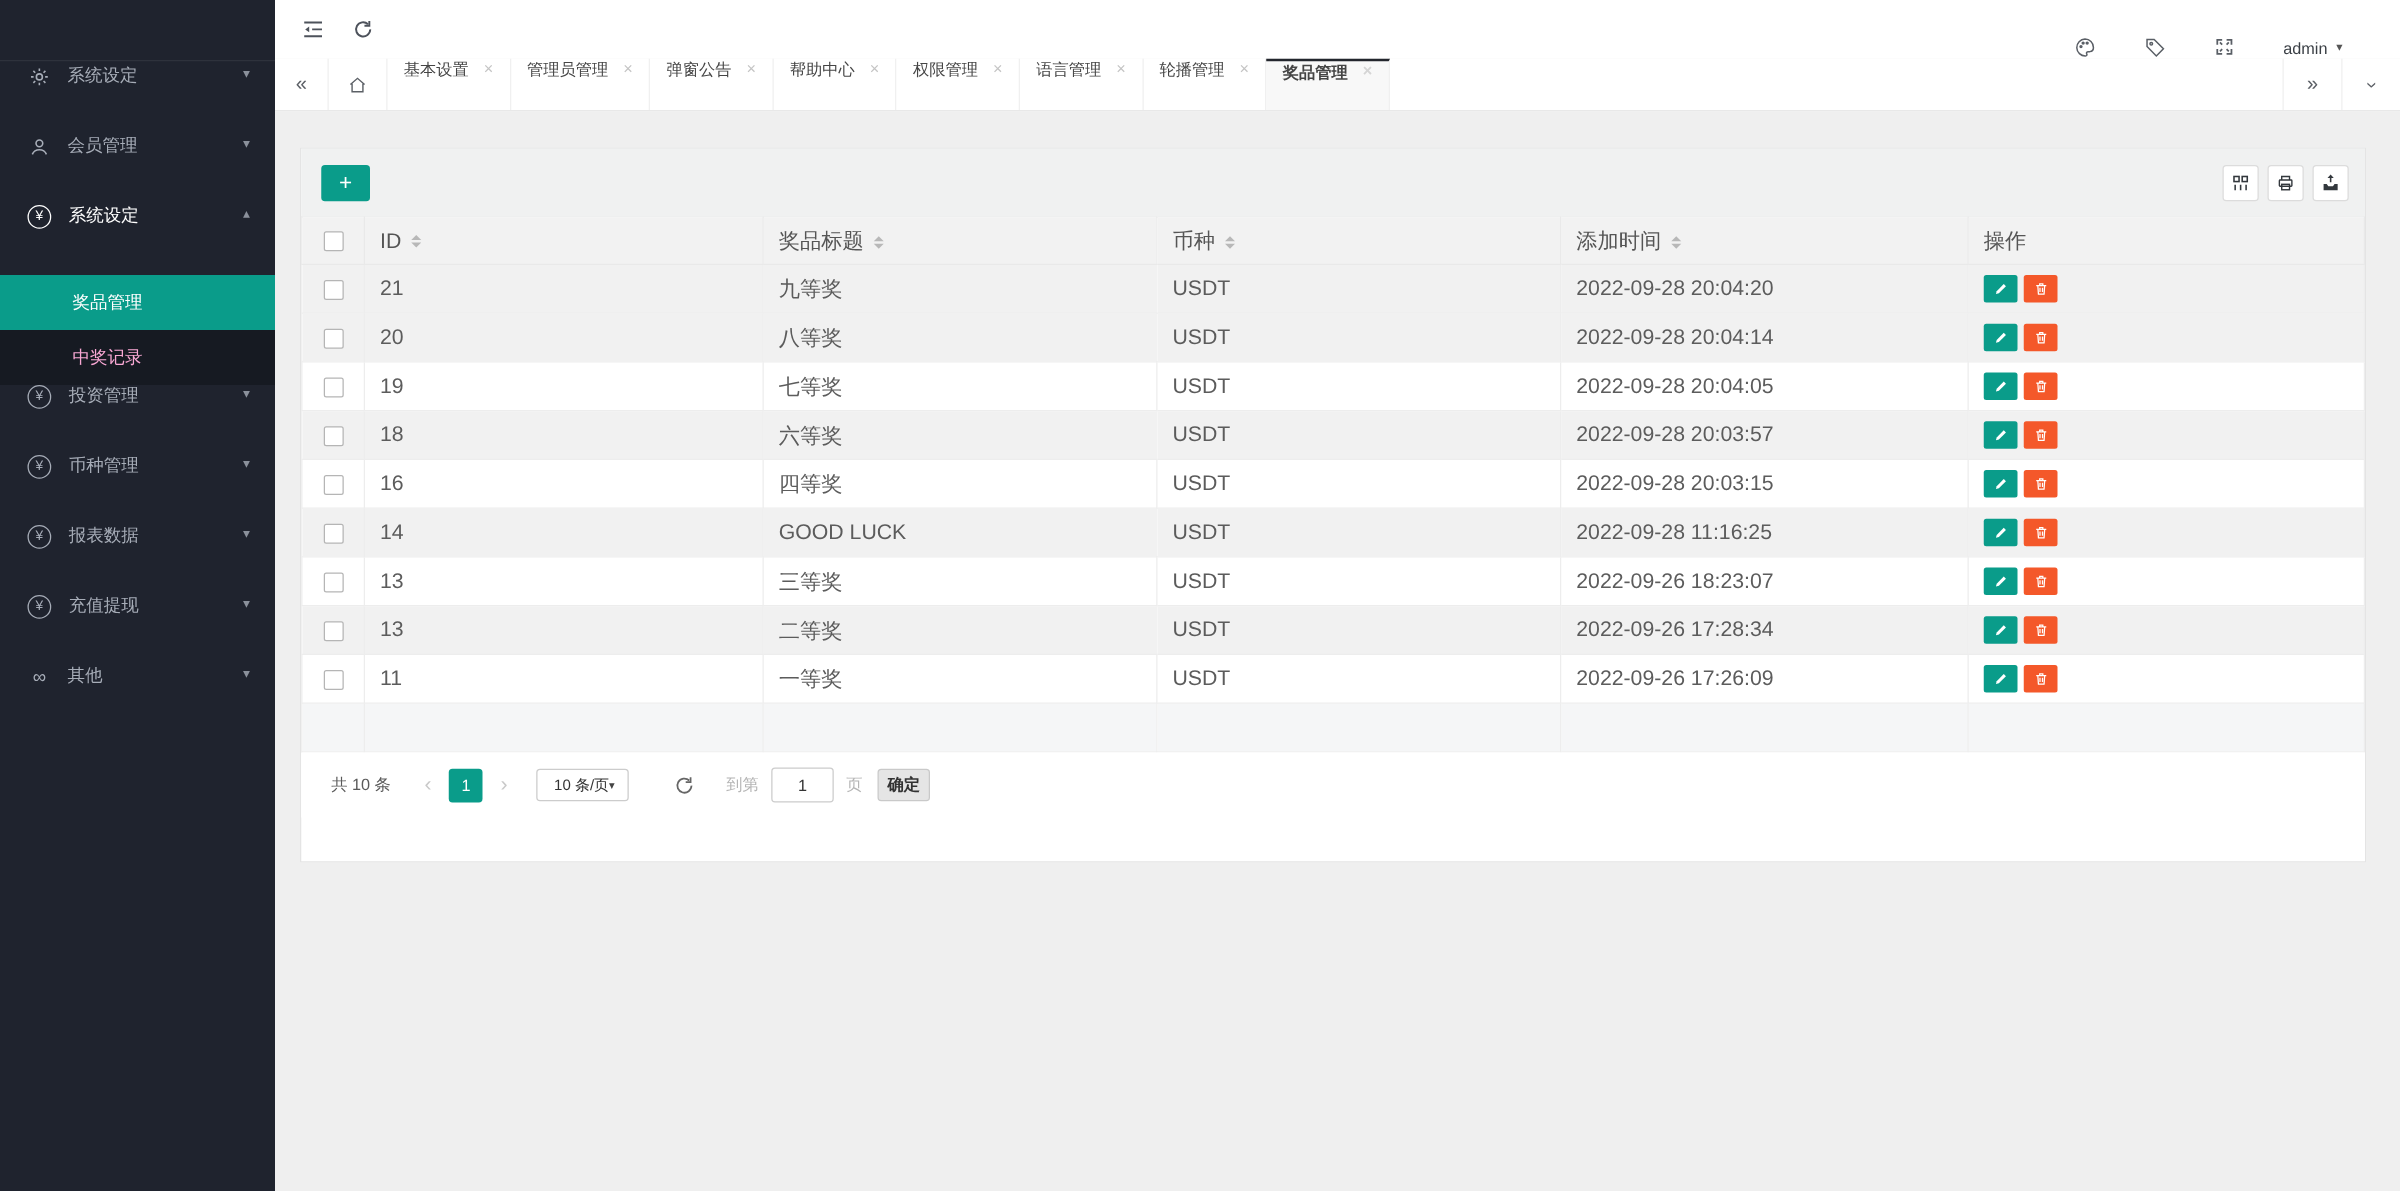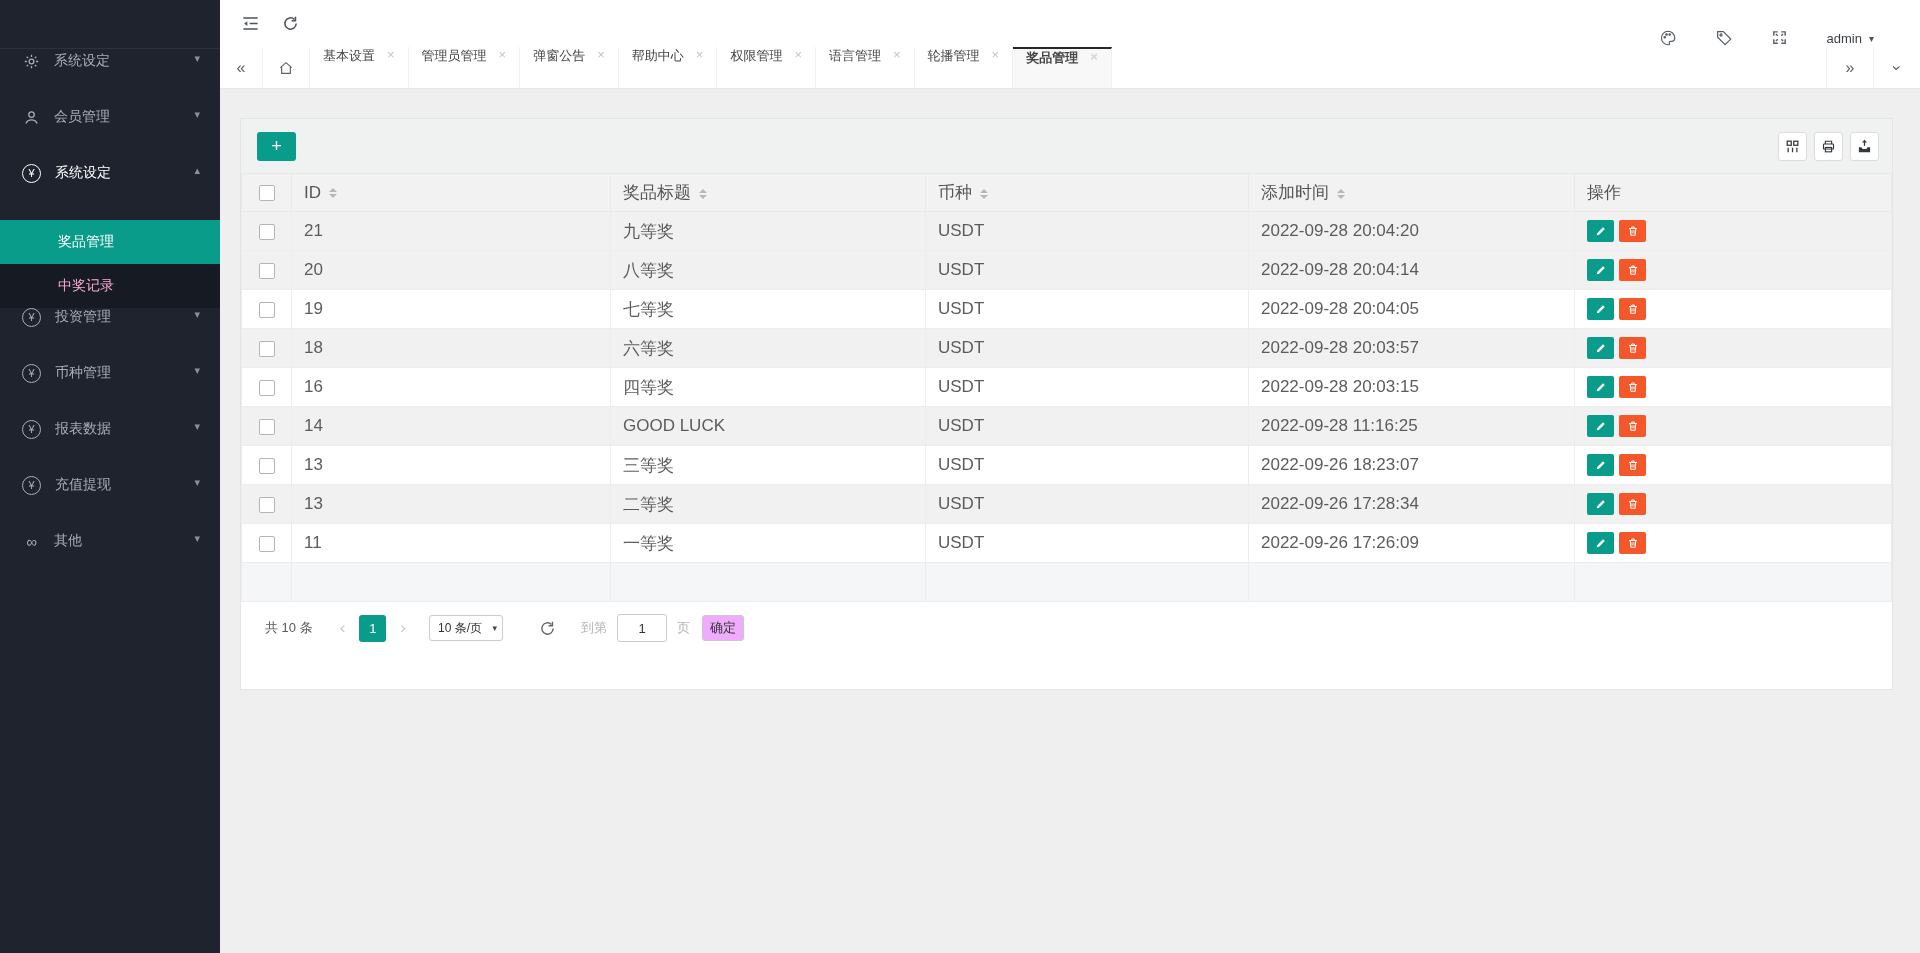--- a/index.html
+++ b/index.html
@@ -61,27 +61,27 @@
   .sort .dn{border-top:4px solid #b8b8b8}
   .act-btn{width:27px;height:22px;border:none;border-radius:2px;display:inline-flex;align-items:center;justify-content:center;color:#fff;margin-right:5px;cursor:pointer;padding:0}
   .act-btn.edit{background:var(--accent,#0a9c8a)}
   .act-btn.del{background:var(--danger,#f4582a)}
 
   
   .pagination{display:flex;align-items:center;height:52px;padding-left:24px;font-size:13px;color:#5a5a5a;background:#fff}
   .pg-total{margin-right:18px}
   .pg-arrow{color:#c9c9c9;font-size:17px;padding:0 9px;cursor:pointer}
   .pg-page{width:27px;height:27px;background:var(--accent,#0a9c8a);color:#fff;border-radius:3px;display:flex;align-items:center;justify-content:center;margin:0 5px;cursor:pointer}
-  .pg-size{margin-left:14px;width:74px;height:26px;border:1px solid #ccc;border-radius:3px;background:#fff;display:flex;align-items:center;justify-content:space-between;padding:0 5px 0 8px;font-size:12px;color:#333;cursor:pointer;box-sizing:border-box}
+  .pg-size{margin-left:14px;width:74px;height:26px;border:1px solid #ccc;border-radius:3px;background:#fff;display:flex;align-items:center;justify-content:center;padding:0 5px 0 8px;font-size:12px;color:#333;cursor:pointer;box-sizing:border-box}
   .pg-size .caret{font-size:9px;color:#444}
   .pg-refresh{margin-left:36px;width:17px;height:17px;color:#666;cursor:pointer;display:inline-flex}
   .pg-goto-label{margin-left:25px;color:#b5b5b5}
   .pg-input{margin-left:10px;width:44px;height:24px;border:1px solid #ccc;border-radius:3px;text-align:center;font-size:13px;color:#333;box-sizing:content-box}
   .pg-unit{margin-left:10px;color:#b5b5b5}
-  .pg-confirm{margin-left:12px;min-width:42px;height:26px;border:1px solid #c9c9c9;border-radius:3px;background:#f0abfc;font-weight:400;font-size:13px;color:#333;cursor:pointer}
+  .pg-confirm{margin-left:12px;min-width:42px;height:26px;border:1px solid #c9c9c9;border-radius:3px;background:#e5e5e5;font-weight:700;font-size:13px;color:#333;cursor:pointer}
   svg{display:block}
 </style>
 </head>
 <body>
 
 <div class="app">
 
   <aside class="sidebar">
     <nav class="menu">
         <div class="side-item">

